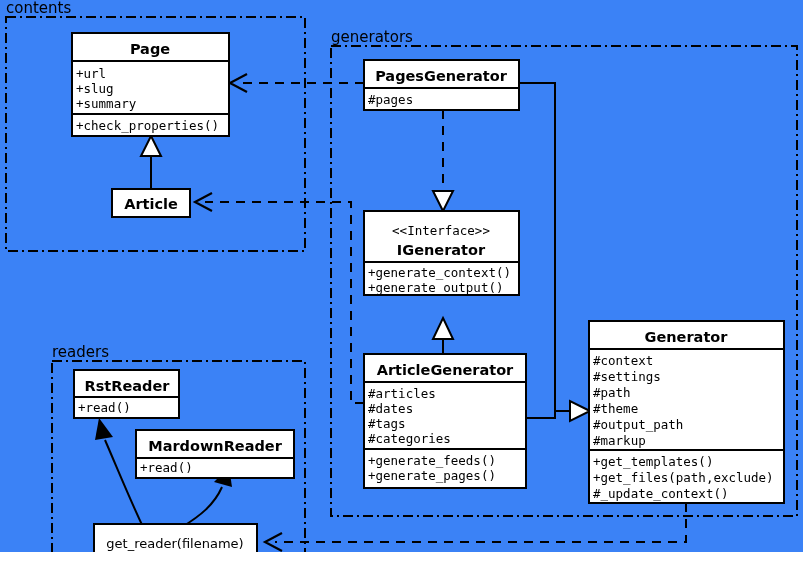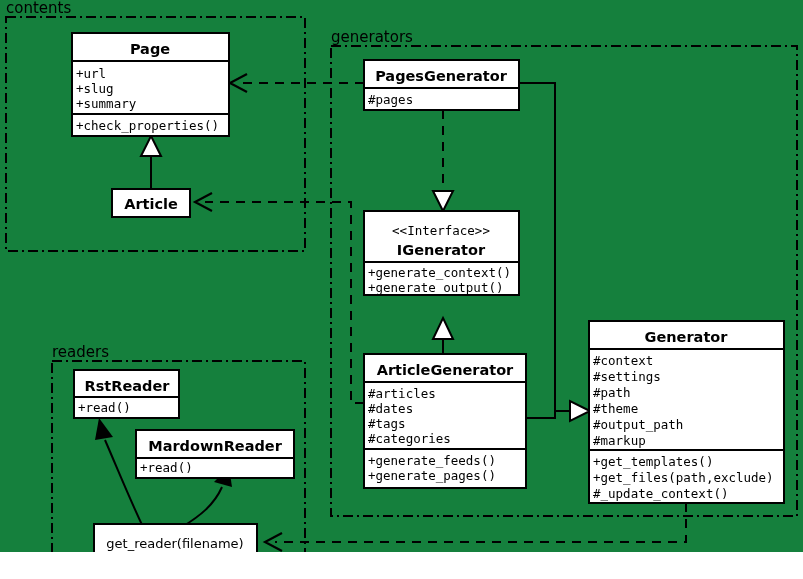--- a/index.html
+++ b/index.html
@@ -4,21 +4,21 @@
 <style>
   html, body {
     margin: 0;
     padding: 0;
     background: #ffffff;
   }
   #canvas {
     position: relative;
     width: 803px;
     height: 552px;
-    background: #15803d;
+    background: #3b82f6;
     font-family: "DejaVu Sans", sans-serif;
     overflow: hidden;
   }
   svg.layer {
     position: absolute;
     left: 0;
     top: 0;
     width: 803px;
     height: 579px;
   }

